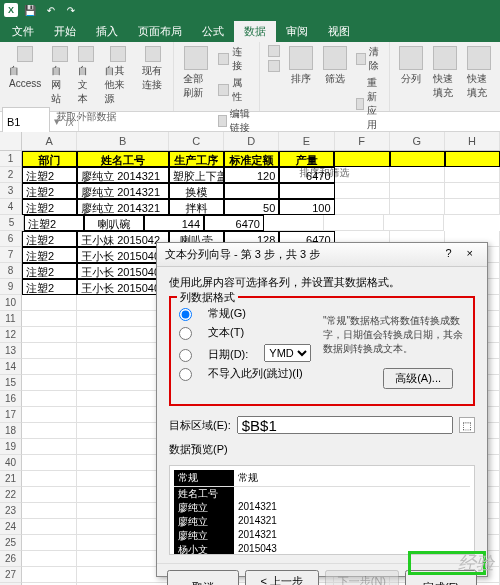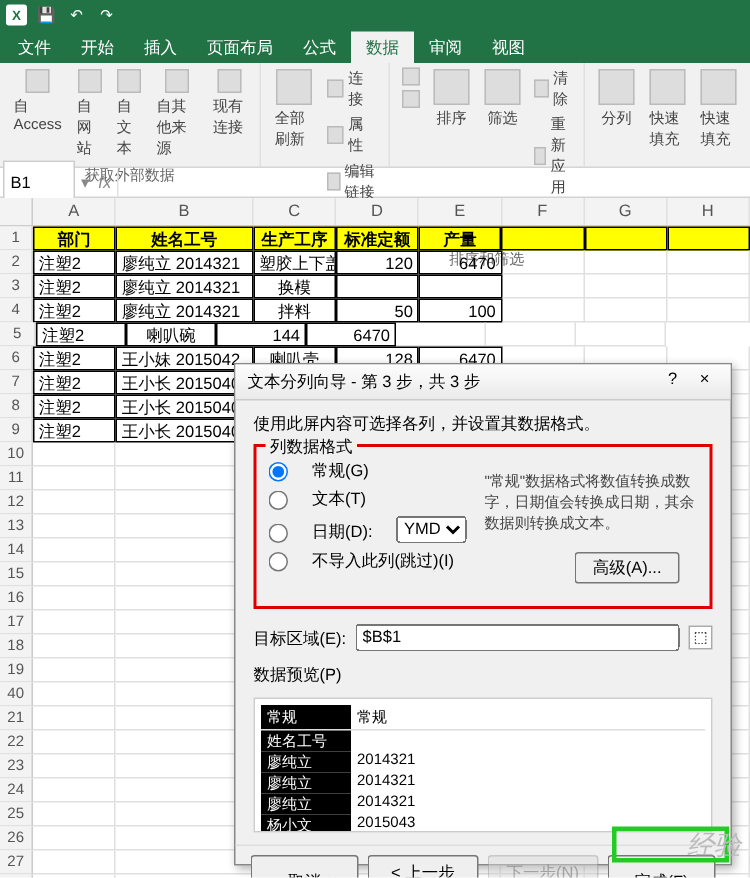--- a/index.html
+++ b/index.html
@@ -58,21 +58,21 @@
 .fieldset { border: 1px solid #ccc; padding: 6px 8px 8px 8px; margin-top: 6px; position: relative; }
 .fieldset.redbox { border: 2px solid #d00; }
 .fieldset .legend { position: absolute; top: -8px; left: 6px; background: #f0f0f0; padding: 0 3px; font-size: 11px; }
 .radios label { display: flex; align-items: flex-end; gap: 16px; padding: 2px 0; }
 .radios input { margin: 0; }
 .datecombo { display: inline-flex; align-items: center; gap: 4px; }
 .datecombo select { font-size: 11px; height: 18px; }
 .sidehelp { position: absolute; right: 10px; top: 16px; width: 140px; font-size: 10px; color: #444; }
 .advbtn { position: absolute; right: 20px; top: 70px; font-size: 11px; padding: 1px 10px; }
 .target { display: flex; align-items: center; gap: 6px; margin-top: 10px; }
-.target input { flex: 1; font-size: 11px; height: 18px; padding: 0 3px; }
+.target input { flex: 1; font-size: 15px; height: 18px; padding: 0 3px; }
 .rangeico { width: 16px; height: 16px; border: 1px solid #aaa; background: #fff; display: flex; align-items: center; justify-content: center; font-size: 10px; }
 .preview { border: 1px solid #ccc; margin-top: 8px; height: 90px; padding: 4px; background: #fff; overflow: hidden;}
 .preview .phead { display: flex; font-size: 10px; border-bottom: 1px solid #ddd; }
 .preview .phead div { padding: 1px 4px; }
 .preview .prow { display: flex; font-size: 10px; }
 .preview .prow div { padding: 0 4px; }
 .preview .col1 { width: 60px; background: #000; color: #fff; }
 .preview .phead .col1 { background: #000; color:#fff; }
 .preview .prow .col1 { background: #000; color: #fff; }
 .preview .col2 { width: 70px; }

